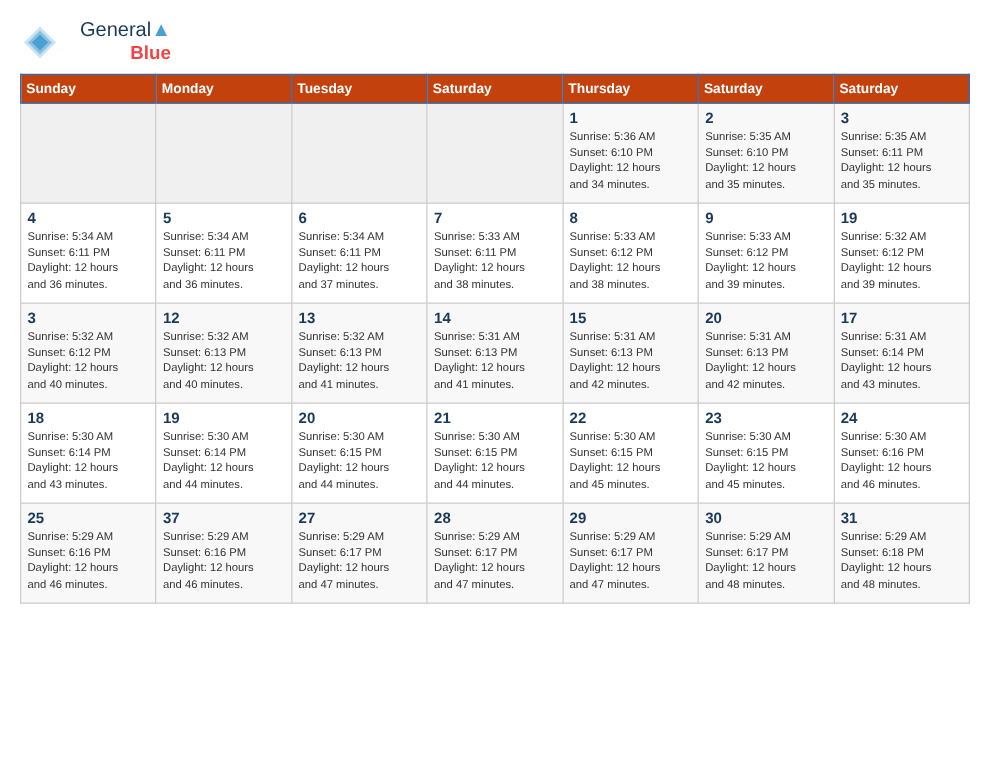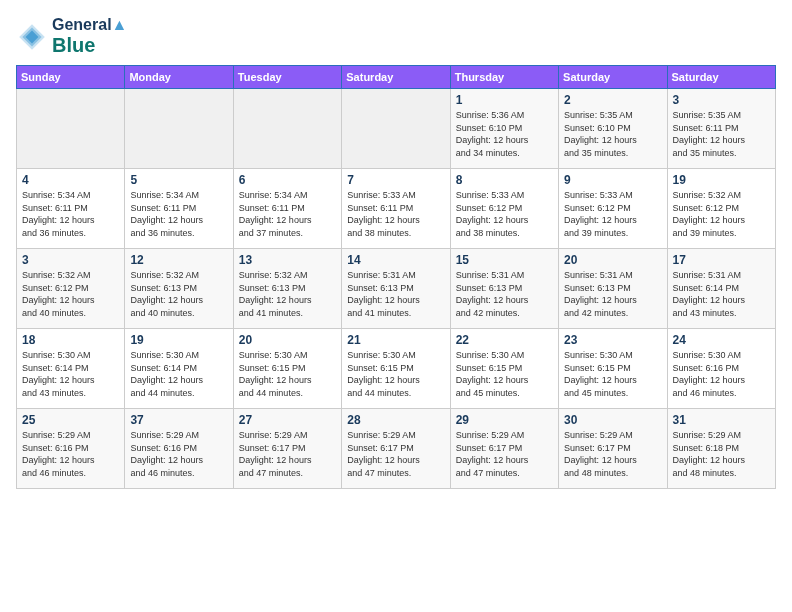--- a/index.html
+++ b/index.html
@@ -36,21 +36,21 @@
     .location {
       font-size: 14px;
       color: #333;
     }
     .calendar {
       width: 100%;
       border-collapse: collapse;
       font-size: 10px;
     }
     .calendar thead th {
-      background: #8b5cf6;
+      background: #c2410c;
       color: #fff;
       padding: 5px 4px;
       text-align: left;
       font-size: 11px;
       font-weight: bold;
       border: 1px solid #2a6ebb;
     }
     .calendar tbody td {
       border: 1px solid #ccc;
       vertical-align: top;
@@ -85,22 +85,22 @@
 
 <div class="header">
   <div class="logo">
     <svg class="logo-icon" viewBox="0 0 40 40">
       <rect width="40" height="40" fill="none"></rect>
       <polygon points="20,4 36,20 20,36 4,20" fill="#4a9fd4" opacity="0.3"></polygon>
       <polygon points="20,8 32,20 20,32 8,20" fill="#4a9fd4" opacity="0.5"></polygon>
       <polygon points="20,12 28,20 20,28 12,20" fill="#4a9fd4"></polygon>
     </svg>
     <div>
-      <div style="font-size:16px;font-weight:bold;color:#1a3a5c;">General<span style="color:#4a9fd4;">▲</span></div>
-      <div style="font-size:20px;font-weight:bold;color:#0f766e;">Blue</div>
+      <div style="font-size:16px;font-weight:normal;color:#1a3a5c;margin-left:12px;">General<span style="color:#4a9fd4;">▲</span></div>
+      <div style="font-size:15px;font-weight:bold;color:#ef4444;text-align:right;">Blue</div>
     </div>
   </div>
   <div class="title-block">
     <div class="month-title"></div>
     <div class="location"></div>
   </div>
 </div>
 
 <table class="calendar">
   <thead>

